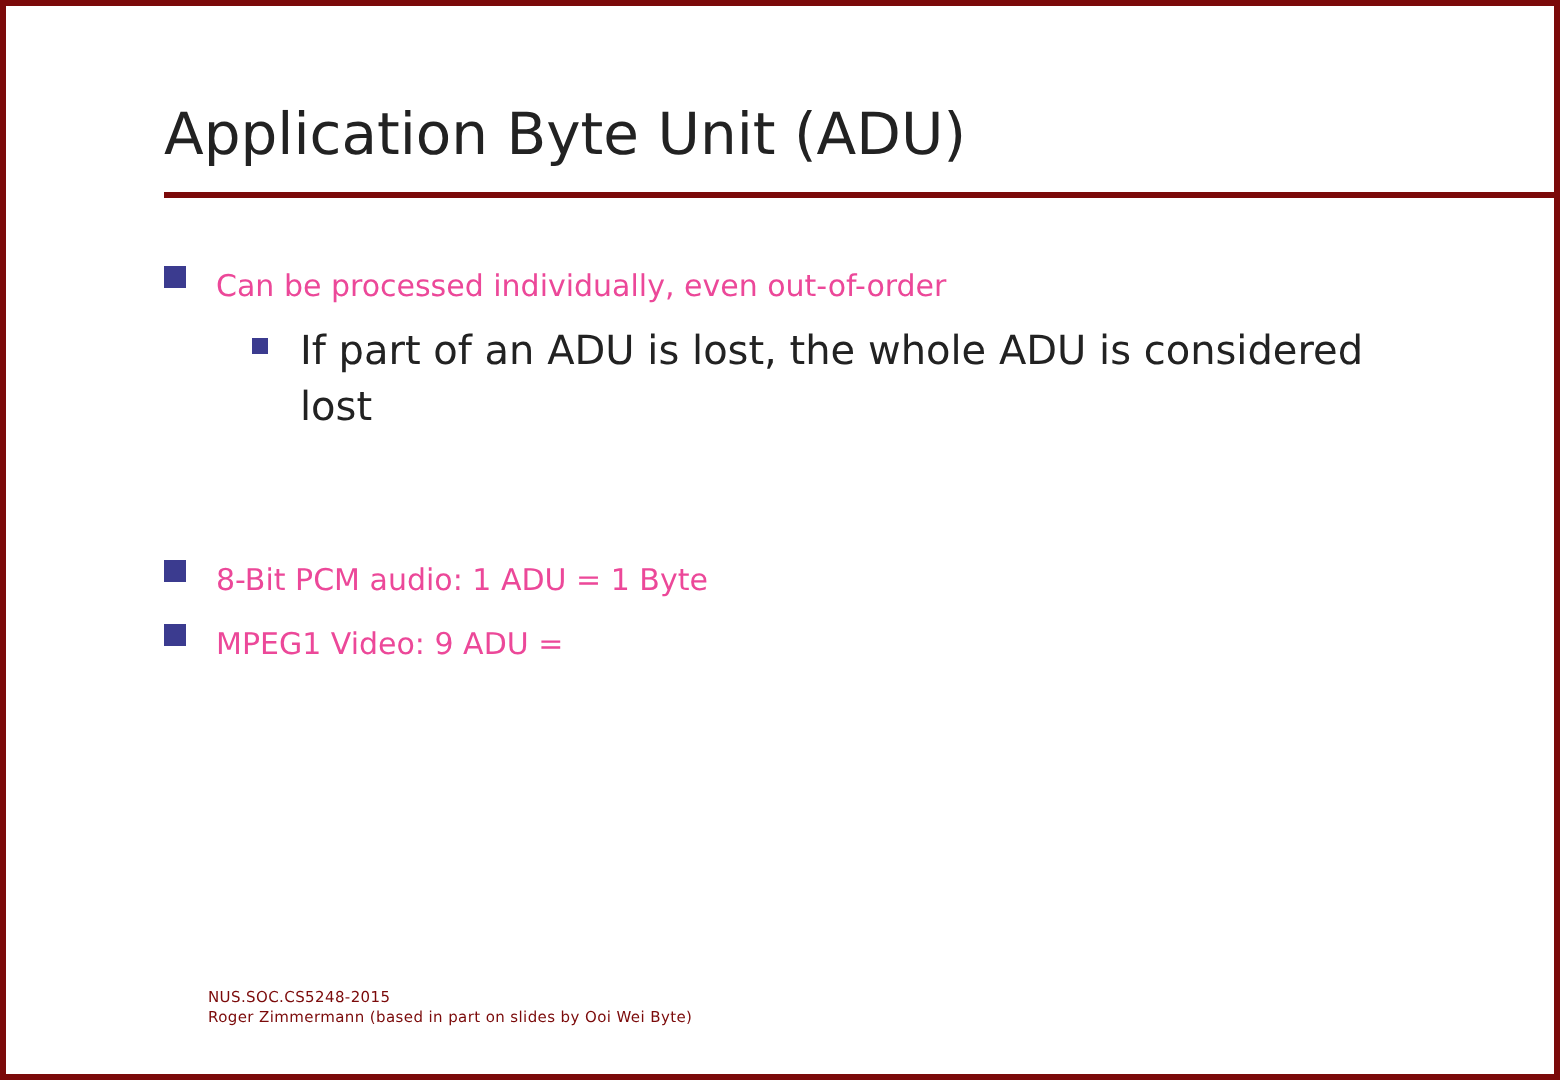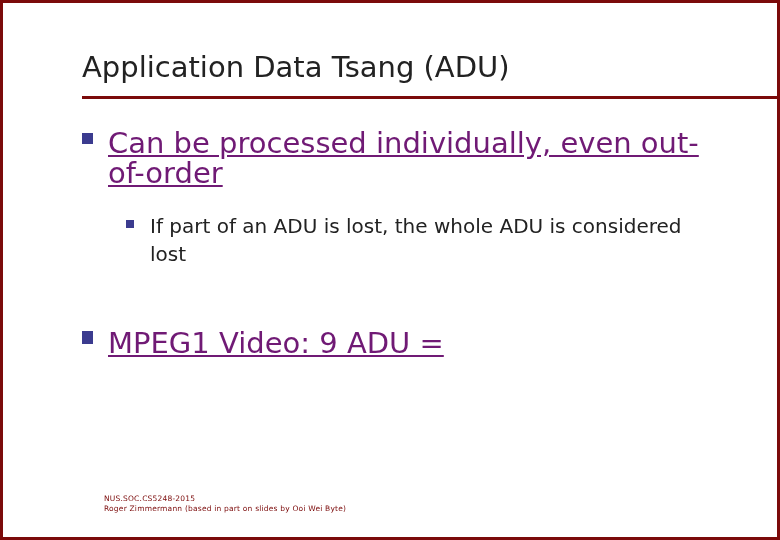--- a/index.html
+++ b/index.html
@@ -51,41 +51,40 @@
   }
   .body-area {
     position: absolute;
     left: 82px;
     top: 128px;
     width: 640px;
   }
   .bullet-l1 {
     position: relative;
     padding-left: 26px;
-    font-size: 29px;
-    color: #701a75;
+    font-size: 15px;
+    color: #ec4899;
     line-height: 30px;
     margin-bottom: 2px;
-    text-decoration: underline;
   }
   .bullet-l1 .marker {
     position: absolute;
     left: 0;
     top: 5px;
     width: 11px;
     height: 11px;
     background: #3b3b8f;
   }
   .bullet-l2 {
     position: relative;
     padding-left: 68px;
     font-size: 20px;
     color: #222222;
     line-height: 28px;
-    margin-top: 24px;
+    margin-top: 3px;
   }
   .bullet-l2 .marker {
     position: absolute;
     left: 44px;
     top: 8px;
     width: 8px;
     height: 8px;
     background: #3b3b8f;
   }
   .spacer {
@@ -105,40 +104,41 @@
     letter-spacing: 0.2px;
     padding-left: 22px;
   }
 </style>
 </head>
 <body>
 
 <div class="slide">
   <div class="slide-border"></div>
 
-  <div class="title">Application Data Tsang (ADU)</div>
+  <div class="title">Application Byte Unit (ADU)</div>
   <div class="title-rule"></div>
 
   <div class="body-area">
 
     <div class="bullet-l1">
       <span class="marker"></span>
       <span>Can be processed individually, even out-of-order</span>
     </div>
 
 
     <div class="bullet-l2">
       <span class="marker"></span>
       <span>If part of an ADU is lost, the whole ADU is considered lost</span>
     </div>
 
     <div class="spacer"></div>
 
     <div class="bullet-l1">
       <span class="marker"></span>
+      <span>8-Bit PCM audio:  1 ADU = 1 Byte</span>
     </div>
 
     <div class="bullet-l1">
       <span class="marker"></span>
       <span>MPEG1 Video:  9 ADU =</span>
     </div>
 
   </div>
 
   <div class="footer">

